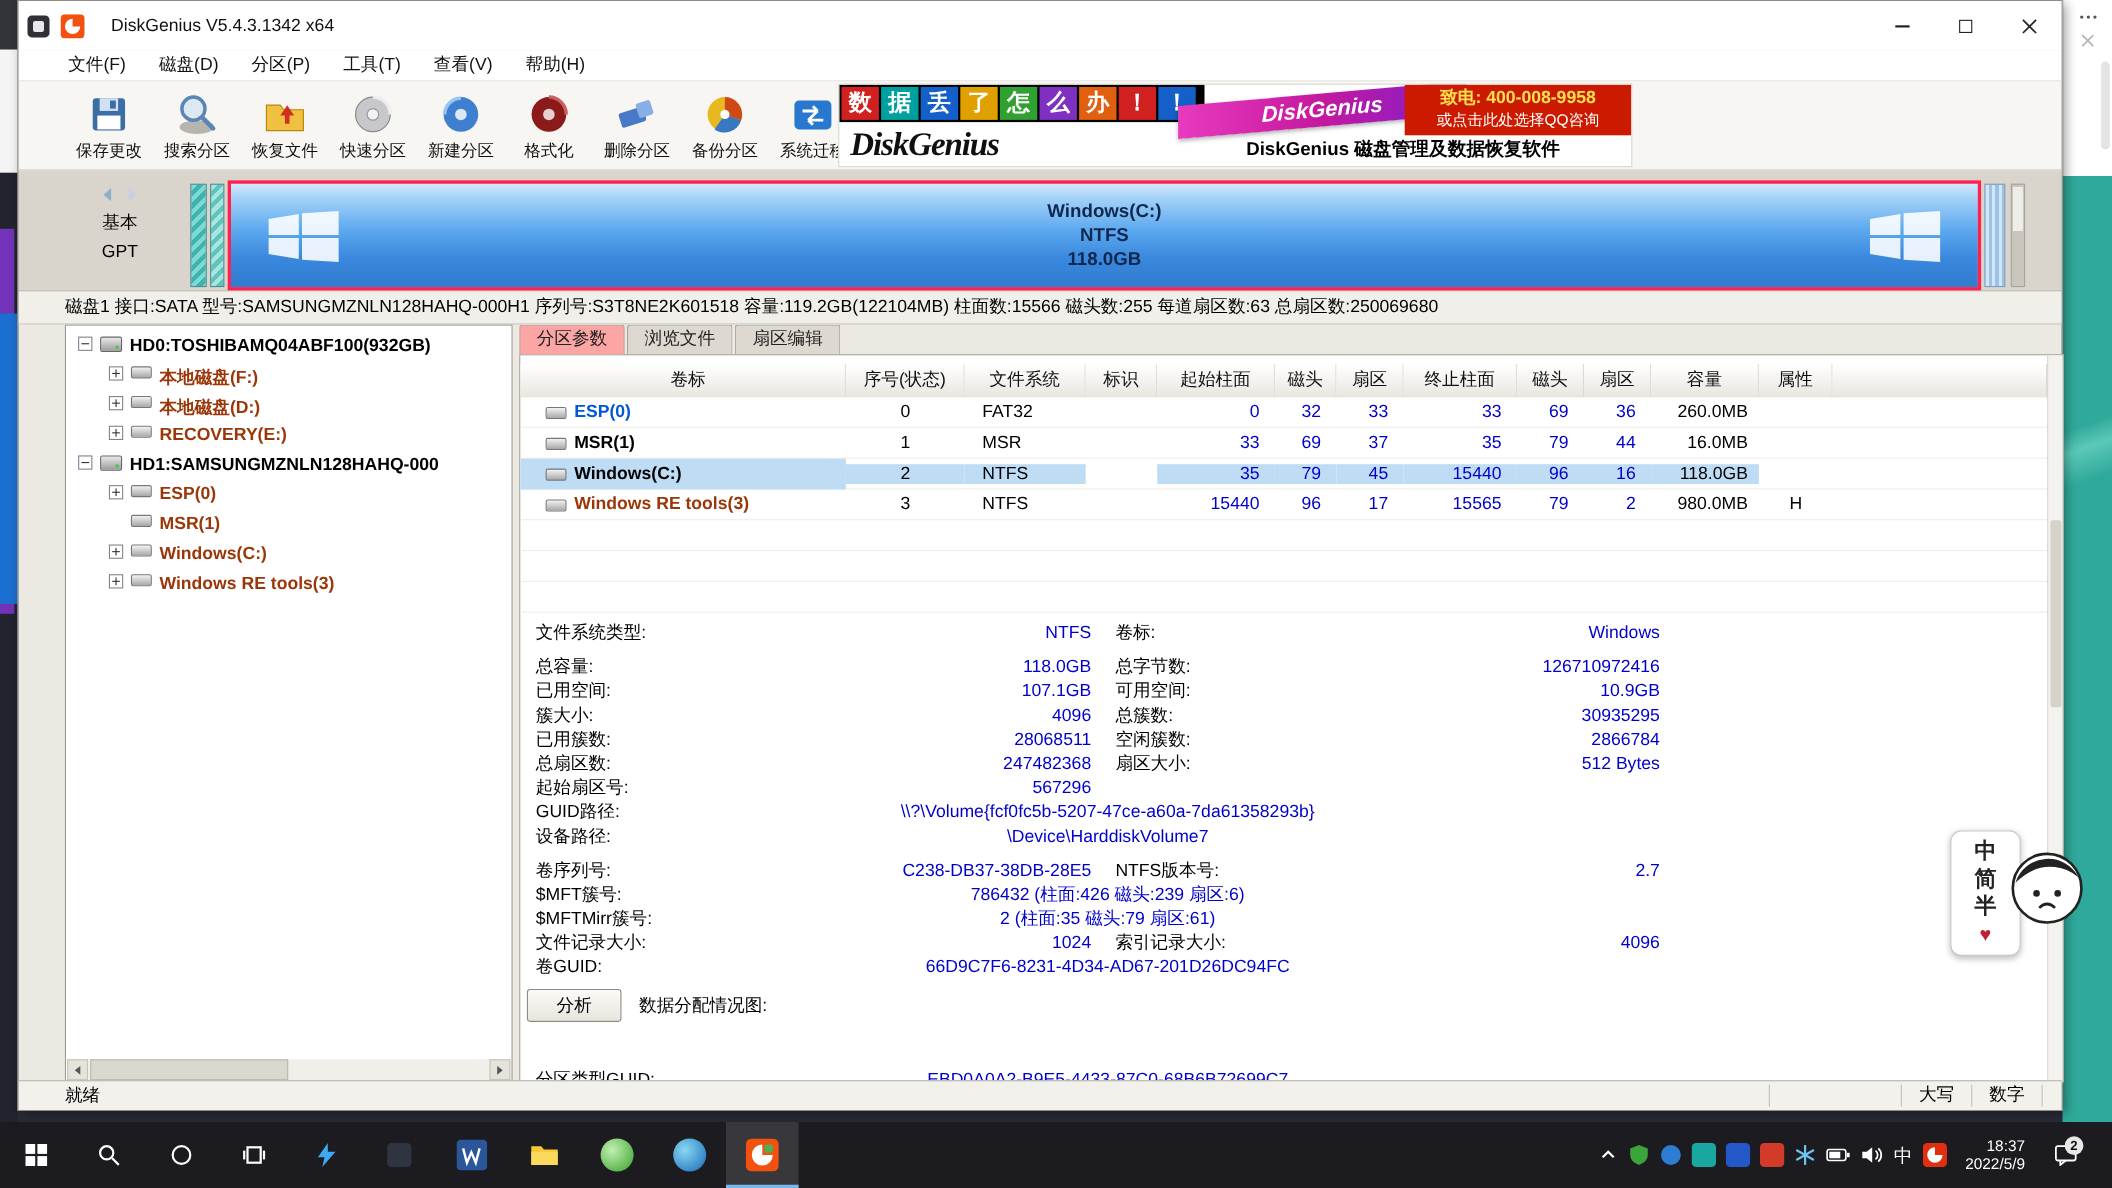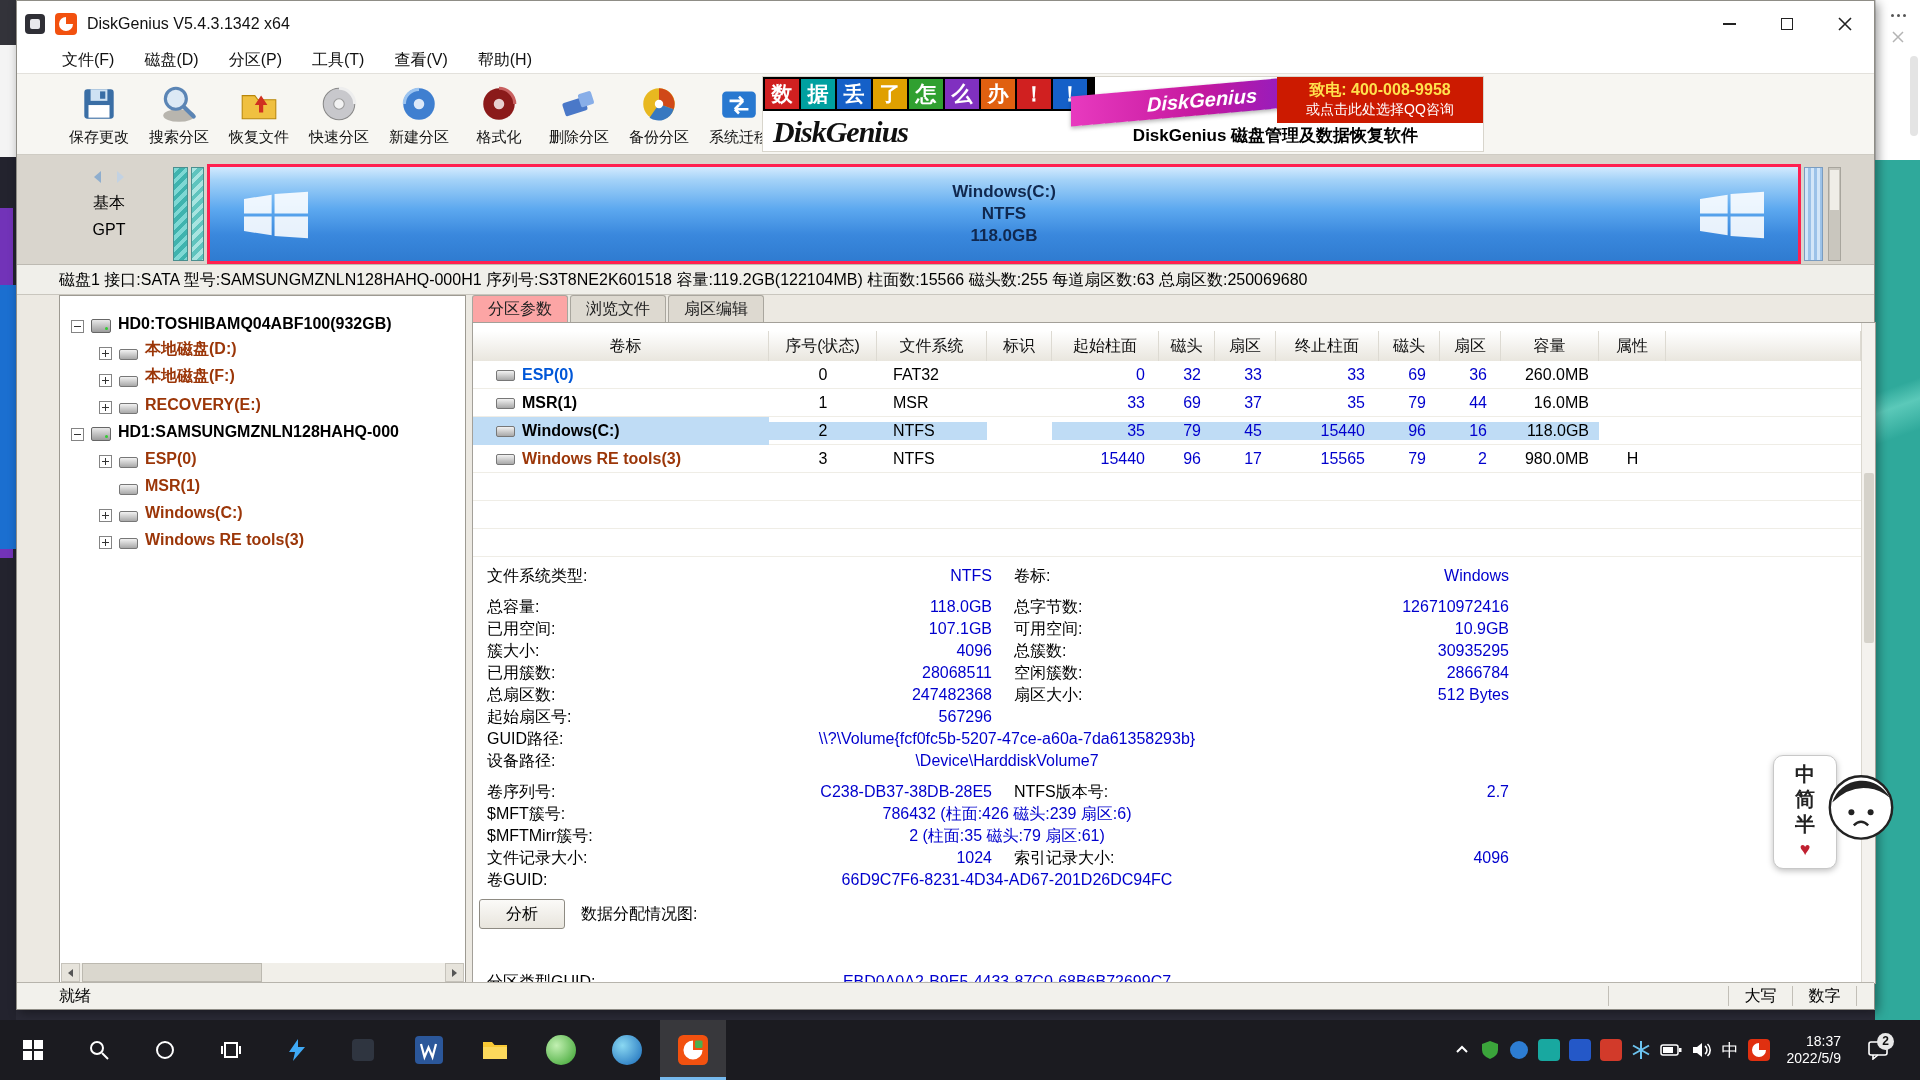--- a/index.html
+++ b/index.html
@@ -20,21 +20,21 @@
   .ls-white{position:absolute;left:0;top:45px;width:16px;height:112px;background:#F4F4F4}
   .ls-purple{position:absolute;left:0;top:208px;width:13px;height:350px;background:#7233B8}
   .ls-blue{position:absolute;left:0;top:285px;width:16px;height:264px;background:#1B6FD0}
 
   
   .window{position:absolute;left:16px;top:0;width:1859px;height:1010px;background:#ECE9E2;border:1px solid #8F8D86;box-shadow:3px 3px 10px rgba(0,0,0,.4);z-index:10}
   .titlebar{position:absolute;left:0;top:0;right:0;height:45px;background:#fff;display:flex;align-items:center}
   .sysico{width:20px;height:20px;margin-left:8px;background:#2F2F36;border-radius:4px;position:relative;flex:none}
   .sysico::after{content:"";position:absolute;left:5px;top:5px;width:10px;height:10px;background:#E8E8EC;border-radius:2px}
   .appico{width:22px;height:22px;margin-left:10px;flex:none}
-  .title-text{margin-left:10px;font-size:16px;color:#111}
+  .title-text{margin-left:24px;font-size:16px;color:#111}
   .win-controls{margin-left:auto;display:flex;height:45px}
   .wc{width:58px;height:45px;display:flex;align-items:center;justify-content:center}
   .wc-min i{display:block;width:13px;height:2px;background:#222}
   .wc-max i{display:block;width:12px;height:12px;border:1px solid #222}
   .menubar{position:absolute;left:0;top:45px;right:0;height:28px;background:#fff;border-bottom:1px solid #E3E1DC;display:flex;align-items:center;padding-left:30px}
   .mi{padding:0 15px;font-size:16px;line-height:28px;color:#111}
 
   
   .toolbar{position:absolute;left:0;top:73px;right:0;height:81px;background:#F7F6F2;border-bottom:1px solid #CFCCC4}
   .tbtn{position:absolute;top:3px;width:80px;height:75px;display:flex;flex-direction:column;align-items:center;justify-content:center;gap:3px}
@@ -70,21 +70,21 @@
   .vtrack{position:absolute;left:1811px;top:12px;width:13px;height:94px;background:#C9C6BE;border:1px solid #A8A59D}
   .vtrack i{display:block;margin:2px auto;width:9px;height:40px;background:#EFEDE7}
 
   
   .diskinfo{position:absolute;left:0;top:264px;right:0;height:30px;background:#F0EFEA;border-bottom:1px solid #C9C6BE;font-size:16px;line-height:29px;padding-left:42px;color:#000;white-space:nowrap}
 
   
   .main{position:absolute;left:0;top:294px;right:0;height:689px}
   .tree-panel{position:absolute;left:42px;top:0;width:407px;height:689px;background:#fff;border:1px solid #9D9A92}
   .tree-list{position:absolute;left:1px;right:1px;top:1px;bottom:20px;overflow:hidden;padding-top:9px}
-  .titem{display:flex;align-items:flex-end;height:27px;white-space:nowrap}
+  .titem{display:flex;align-items:flex-start;height:27px;white-space:nowrap}
   .lvl0{padding-left:10px}.lvl1{padding-left:38px}
   .tgl{width:13px;height:13px;border:1px solid #848484;background:#fff;position:relative;flex:none}
   .tgl::before{content:"";position:absolute;left:2px;right:2px;top:5px;height:1px;background:#333}
   .tgl.plus::after{content:"";position:absolute;top:2px;bottom:2px;left:5px;width:1px;background:#333}
   .tgl.none{visibility:hidden}
   .disk-ico{width:20px;height:14px;margin-left:7px;background:linear-gradient(#E8E8E8,#9C9C9C);border:1px solid #666;border-radius:2px;position:relative;flex:none}
   .disk-ico::after{content:"";position:absolute;right:2px;bottom:2px;width:3px;height:3px;border-radius:50%;background:#3C3}
   .part-ico{width:19px;height:11px;margin-left:7px;background:linear-gradient(#F2F2F2,#A8A8A8);border:1px solid #777;border-radius:2px;flex:none}
   .tlbl{font-weight:bold;font-size:16px;margin-left:7px}
   .tlbl.disk{color:#000}.tlbl.part{color:var(--tree-partition)}
@@ -356,26 +356,26 @@
     <div class="tree-panel">
       <div class="tree-list">
         <div class="titem lvl0">
           <span class="tgl minus"></span>
           <span class="disk-ico"></span>
           <span class="tlbl disk">HD0:TOSHIBAMQ04ABF100(932GB)</span>
         </div>
         <div class="titem lvl1">
           <span class="tgl plus"></span>
           <span class="part-ico"></span>
-          <span class="tlbl part">本地磁盘(D:)</span>
+          <span class="tlbl part">本地磁盘(F:)</span>
         </div>
         <div class="titem lvl1">
           <span class="tgl plus"></span>
           <span class="part-ico"></span>
-          <span class="tlbl part">本地磁盘(F:)</span>
+          <span class="tlbl part">本地磁盘(D:)</span>
         </div>
         <div class="titem lvl1">
           <span class="tgl plus"></span>
           <span class="part-ico"></span>
           <span class="tlbl part">RECOVERY(E:)</span>
         </div>
         <div class="titem lvl0">
           <span class="tgl minus"></span>
           <span class="disk-ico"></span>
           <span class="tlbl disk">HD1:SAMSUNGMZNLN128HAHQ-000</span>

